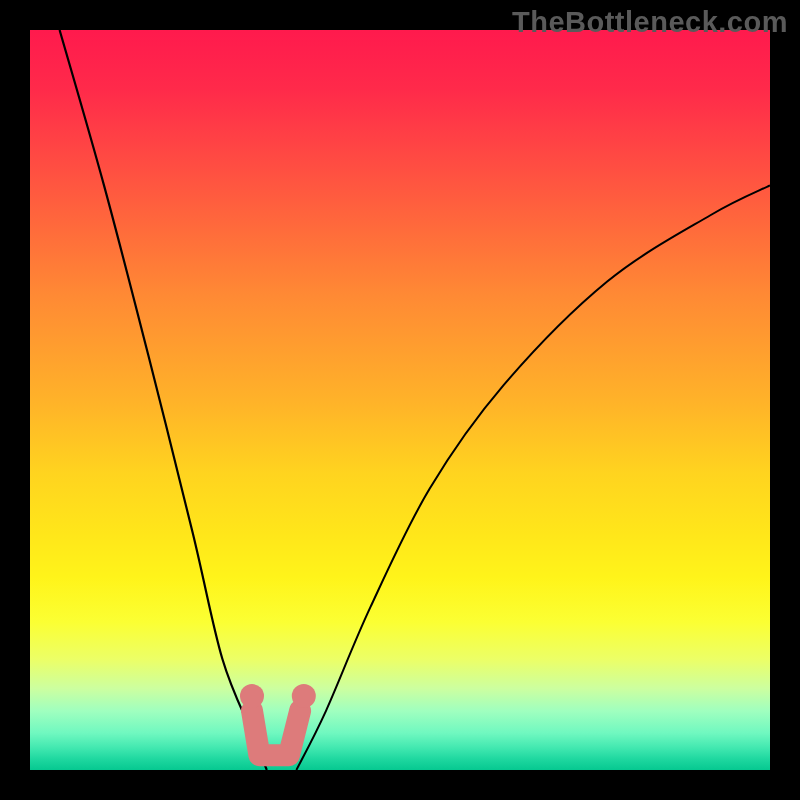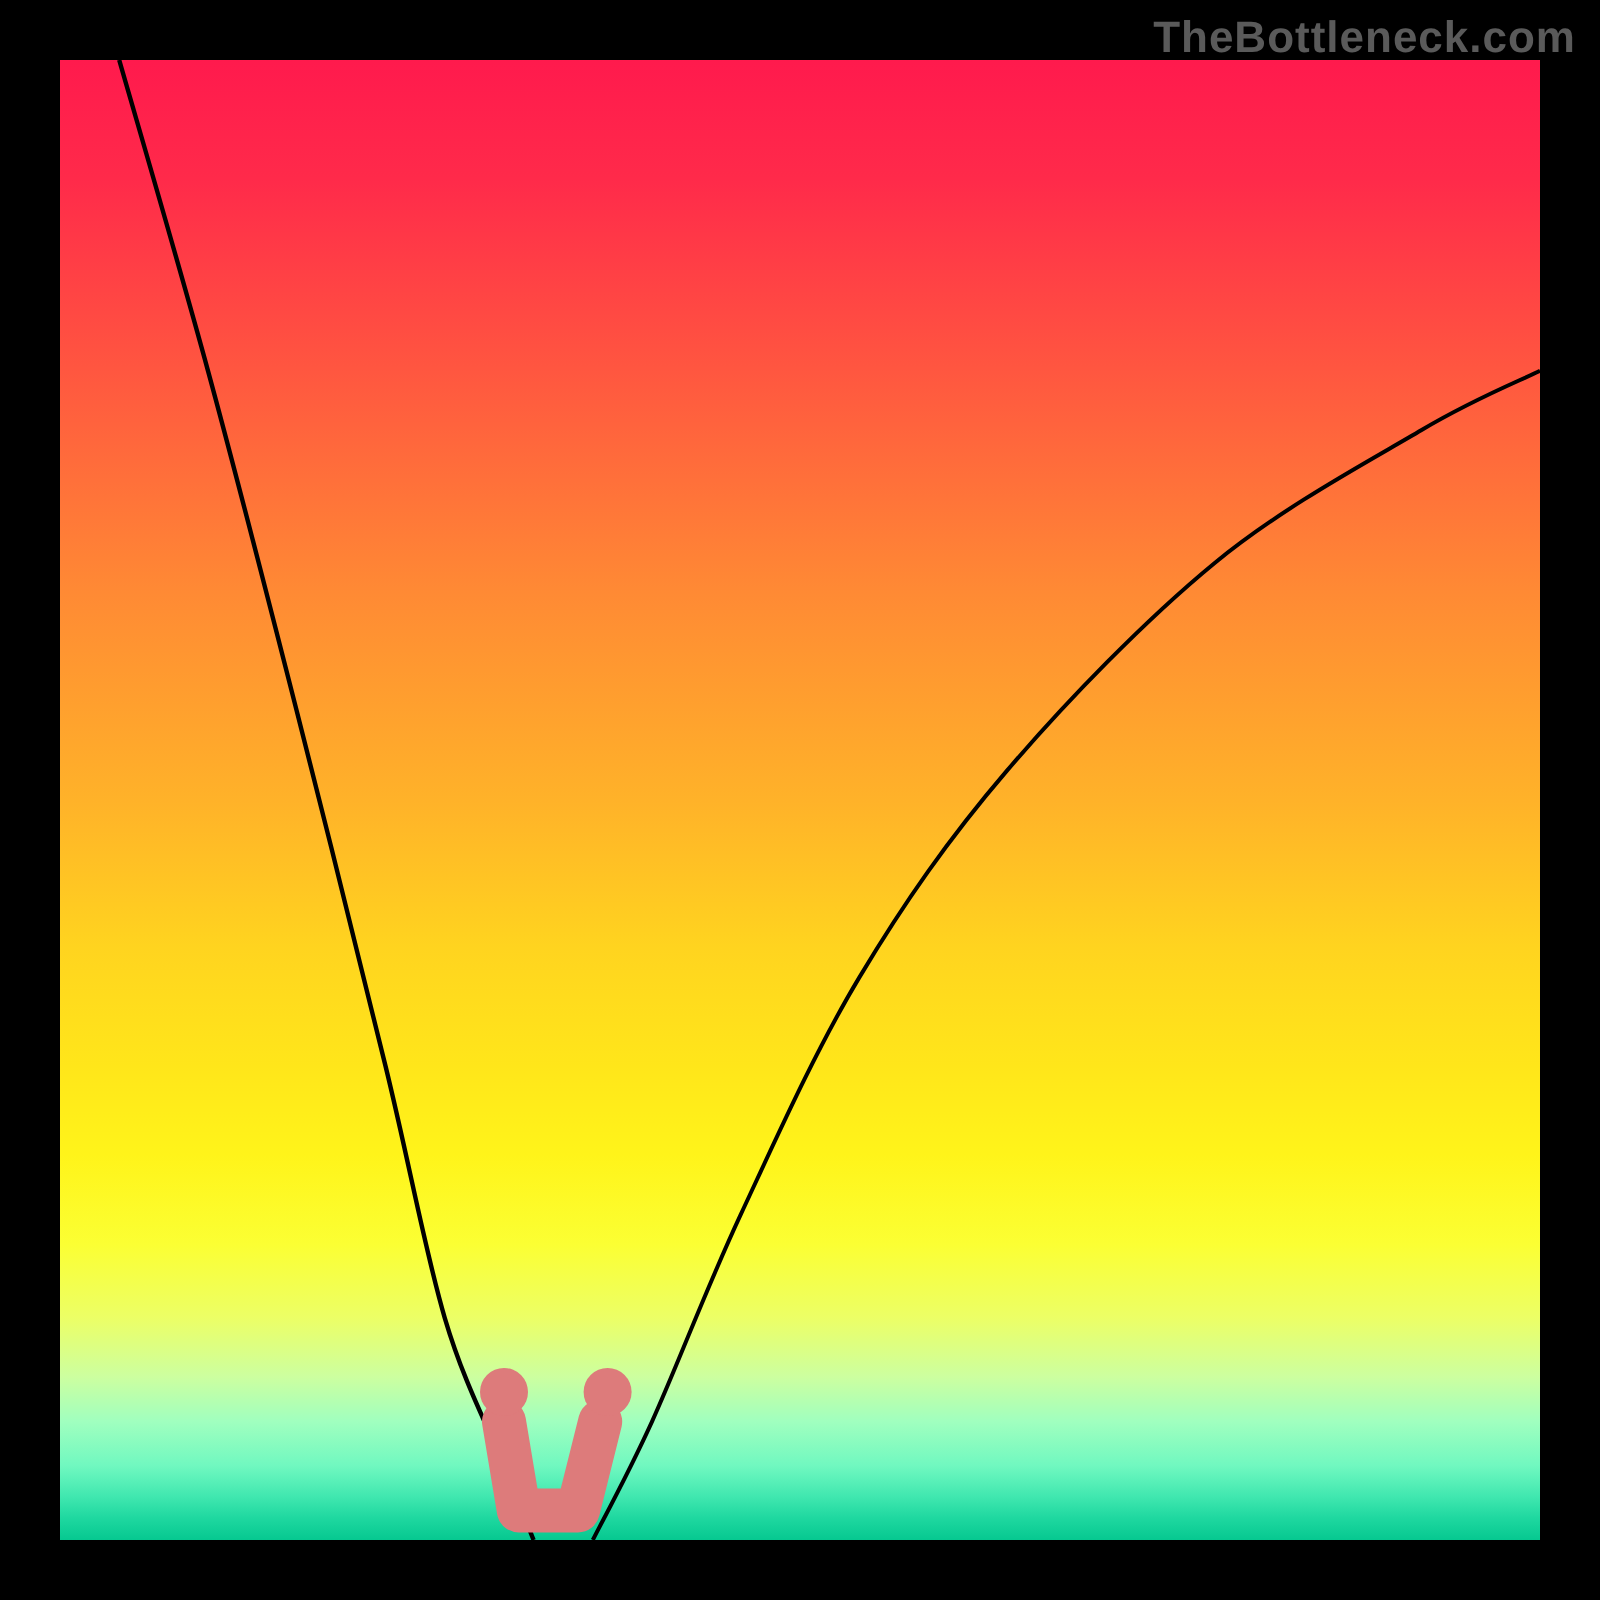--- a/index.html
+++ b/index.html
@@ -15,21 +15,21 @@
     position: relative;
     width: 800px;
     height: 800px;
     background: #000;
   }
   .watermark {
     position: absolute;
     top: 6px;
     right: 12px;
     color: #5a5a5a;
-    font-size: 22px;
+    font-size: 29px;
     font-weight: 600;
     letter-spacing: 0.5px;
     z-index: 5;
   }
   .plot {
     position: absolute;
     left: 30px;
     top: 30px;
     width: 740px;
     height: 740px;

